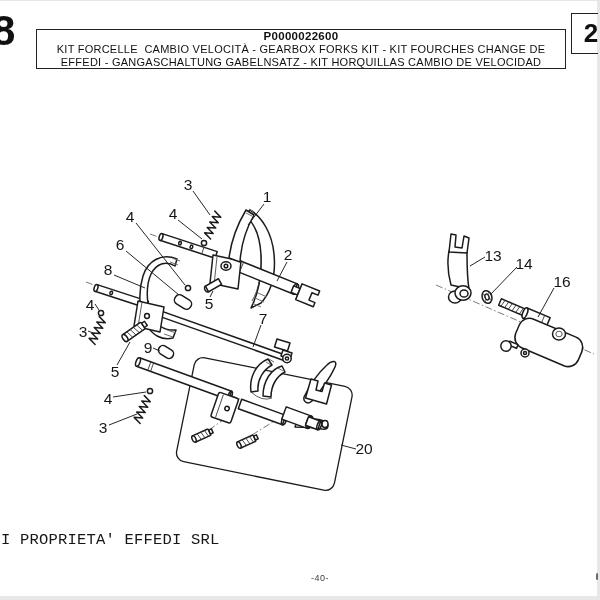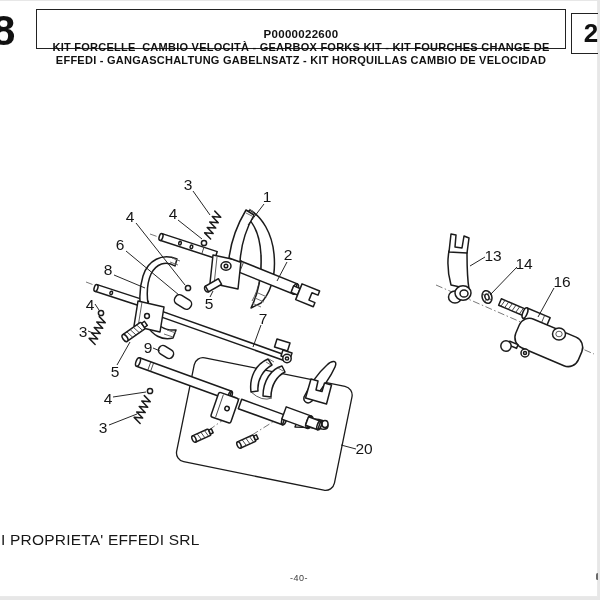--- a/index.html
+++ b/index.html
@@ -9,26 +9,26 @@
   }
   .page{position:absolute;left:0;top:1px;width:597px;height:595px;background:#ffffff;}
   .edge{position:absolute;background:#e7e7e7;}
 
   
   .big-num{
     position:absolute;left:-8px;top:6px;font-size:42px;font-weight:700;color:#111;
     letter-spacing:-1px;
   }
   .title-box{
-    position:absolute;left:36px;top:8px;width:530px;height:40px;
+    position:absolute;left:36px;top:28px;width:530px;height:40px;
     border:1.6px solid #222;box-sizing:border-box;text-align:center;
-    padding-top:18px;
+    padding-top:0;
   }
   .title-box .code{font-size:11.5px;font-weight:700;color:#111;line-height:13px;letter-spacing:.3px;}
-  .title-box .tline{font-size:11px;font-weight:700;color:#111;line-height:12.6px;letter-spacing:.25px;white-space:pre;}
+  .title-box .tline{font-size:11px;font-weight:400;color:#111;line-height:12.6px;letter-spacing:.25px;white-space:pre;}
   .sheet-box{
     position:absolute;left:571px;top:12px;width:40px;height:41px;
     border:1.6px solid #222;box-sizing:border-box;text-align:center;
   }
   .sheet-box span{font-size:26px;font-weight:700;color:#111;line-height:38px;}
 
   
   svg.diagram{position:absolute;left:0;top:0;z-index:1;}
   .ln{stroke:#1b1b1b;fill:none;stroke-width:1.5;stroke-linecap:round;stroke-linejoin:round;}
   .fw{stroke:#1b1b1b;fill:#ffffff;stroke-width:1.5;stroke-linejoin:round;stroke-linecap:round;}
@@ -37,25 +37,25 @@
   .dash{stroke:#555;stroke-width:.8;fill:none;stroke-dasharray:7 2.5 1.5 2.5;}
   .leader{stroke:#1b1b1b;stroke-width:.95;fill:none;}
 
   .callout{
     position:absolute;transform:translate(-50%,-50%);z-index:2;
     font-size:15.5px;color:#151515;font-weight:400;
   }
 
   
   .ownership{
-    position:absolute;left:1px;top:530px;font-family:Liberation Sans, sans-serif;
+    position:absolute;left:1px;top:530px;font-family:Liberation Mono, monospace;
     font-size:15.5px;font-weight:500;color:#171717;letter-spacing:.2px;white-space:nowrap;
   }
   .pagenum{
-    position:absolute;left:269px;top:572px;width:60px;text-align:center;
+    position:absolute;left:269px;top:572px;width:60px;text-align:right;
     font-size:9px;color:#3c3c3c;letter-spacing:.5px;
   }
   .speck{position:absolute;left:596px;top:572px;width:2.5px;height:7px;background:#6a6a6a;border-radius:2px;}
 </style>
 </head>
 <body>
 
 <div class="page">
 
   <div class="big-num">8</div>

